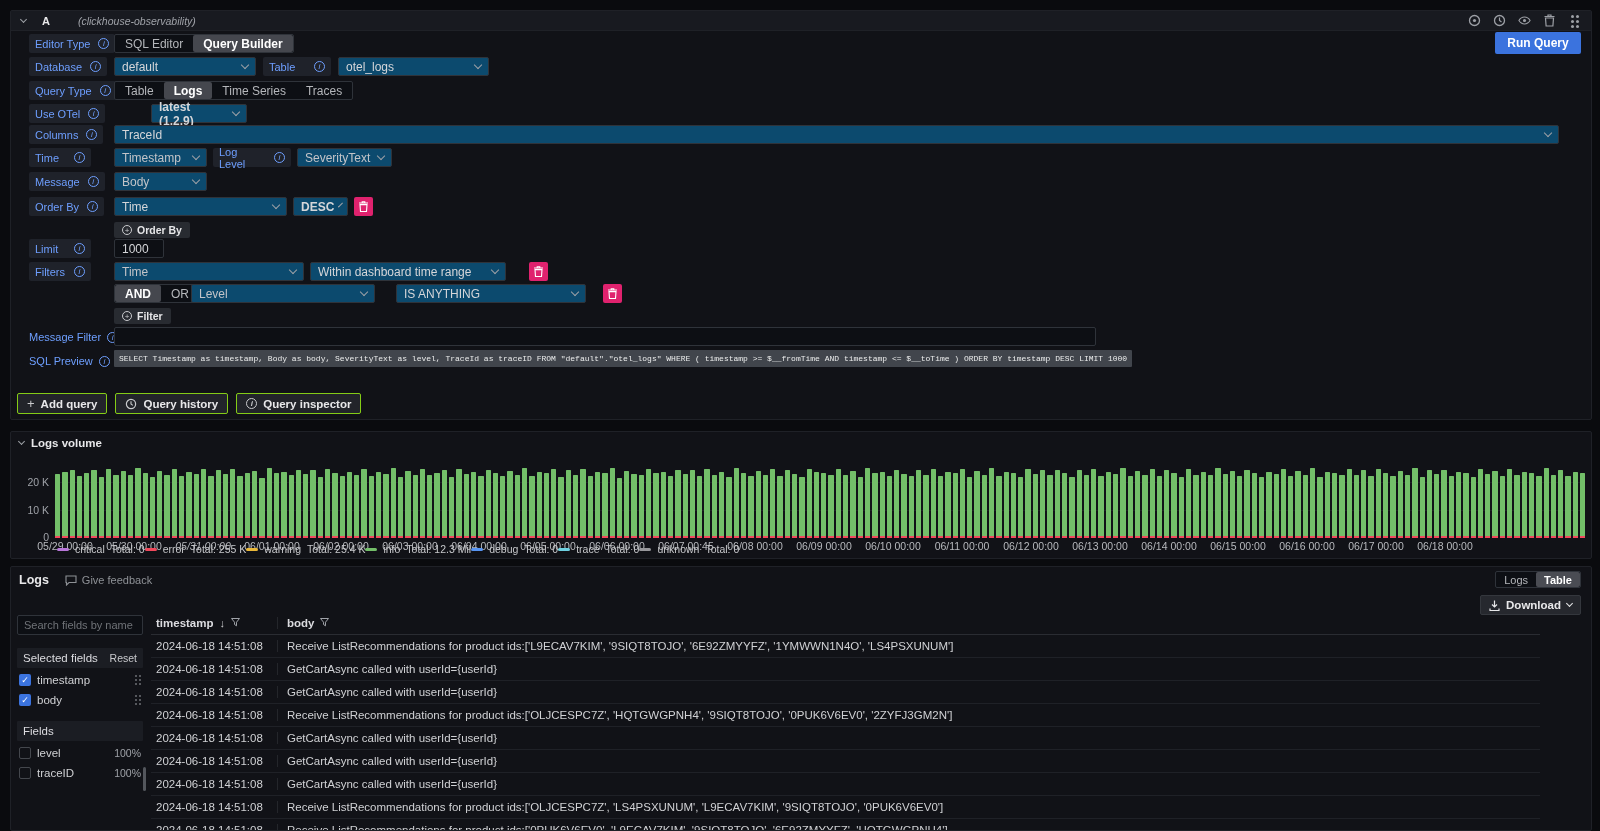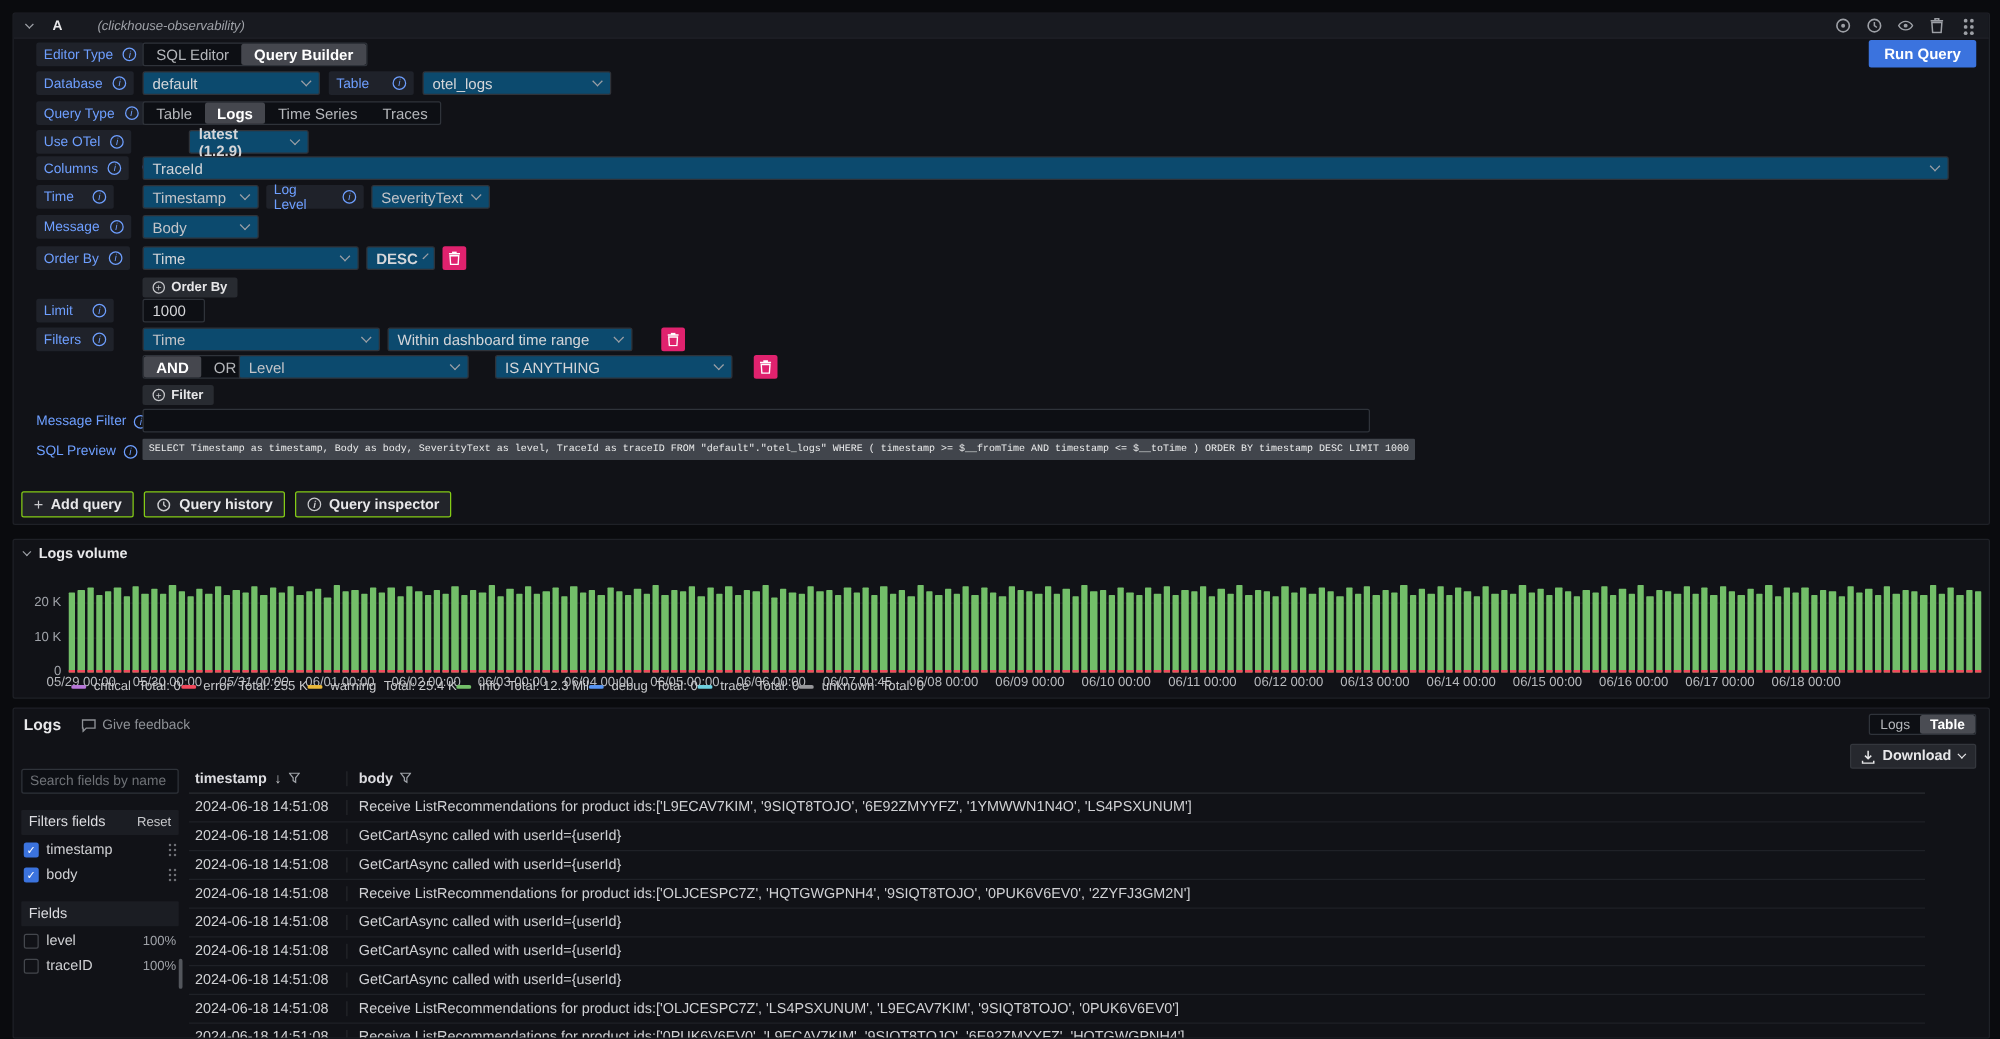--- a/index.html
+++ b/index.html
@@ -1102,21 +1102,21 @@
     <svg width="11" height="11" viewBox="0 0 11 11">
         <path d="M5.5 0.5v6M3 4.5l2.5 2.5L8 4.5M1 8.5v2h9v-2" fill="none" stroke="#e8e8ea" stroke-width="1.2"></path>
       </svg>
     <span>Download</span>
     <span class="chev sm" style="border-color:#e8e8ea"></span>
   </button>
 
   <div class="sidebar">
     <input class="search" placeholder="Search fields by name" style="">
     <div class="subhead">
-      <span>Filters fields</span>
+      <span>Selected fields</span>
       <span class="reset">Reset</span>
     </div>
     <div id="selectedFields">
         <div class="fieldrow">
           <span class="cb on"></span>
           <span>timestamp</span>
           <span class="dots6"></span>
         </div>
         <div class="fieldrow">
           <span class="cb on"></span>

